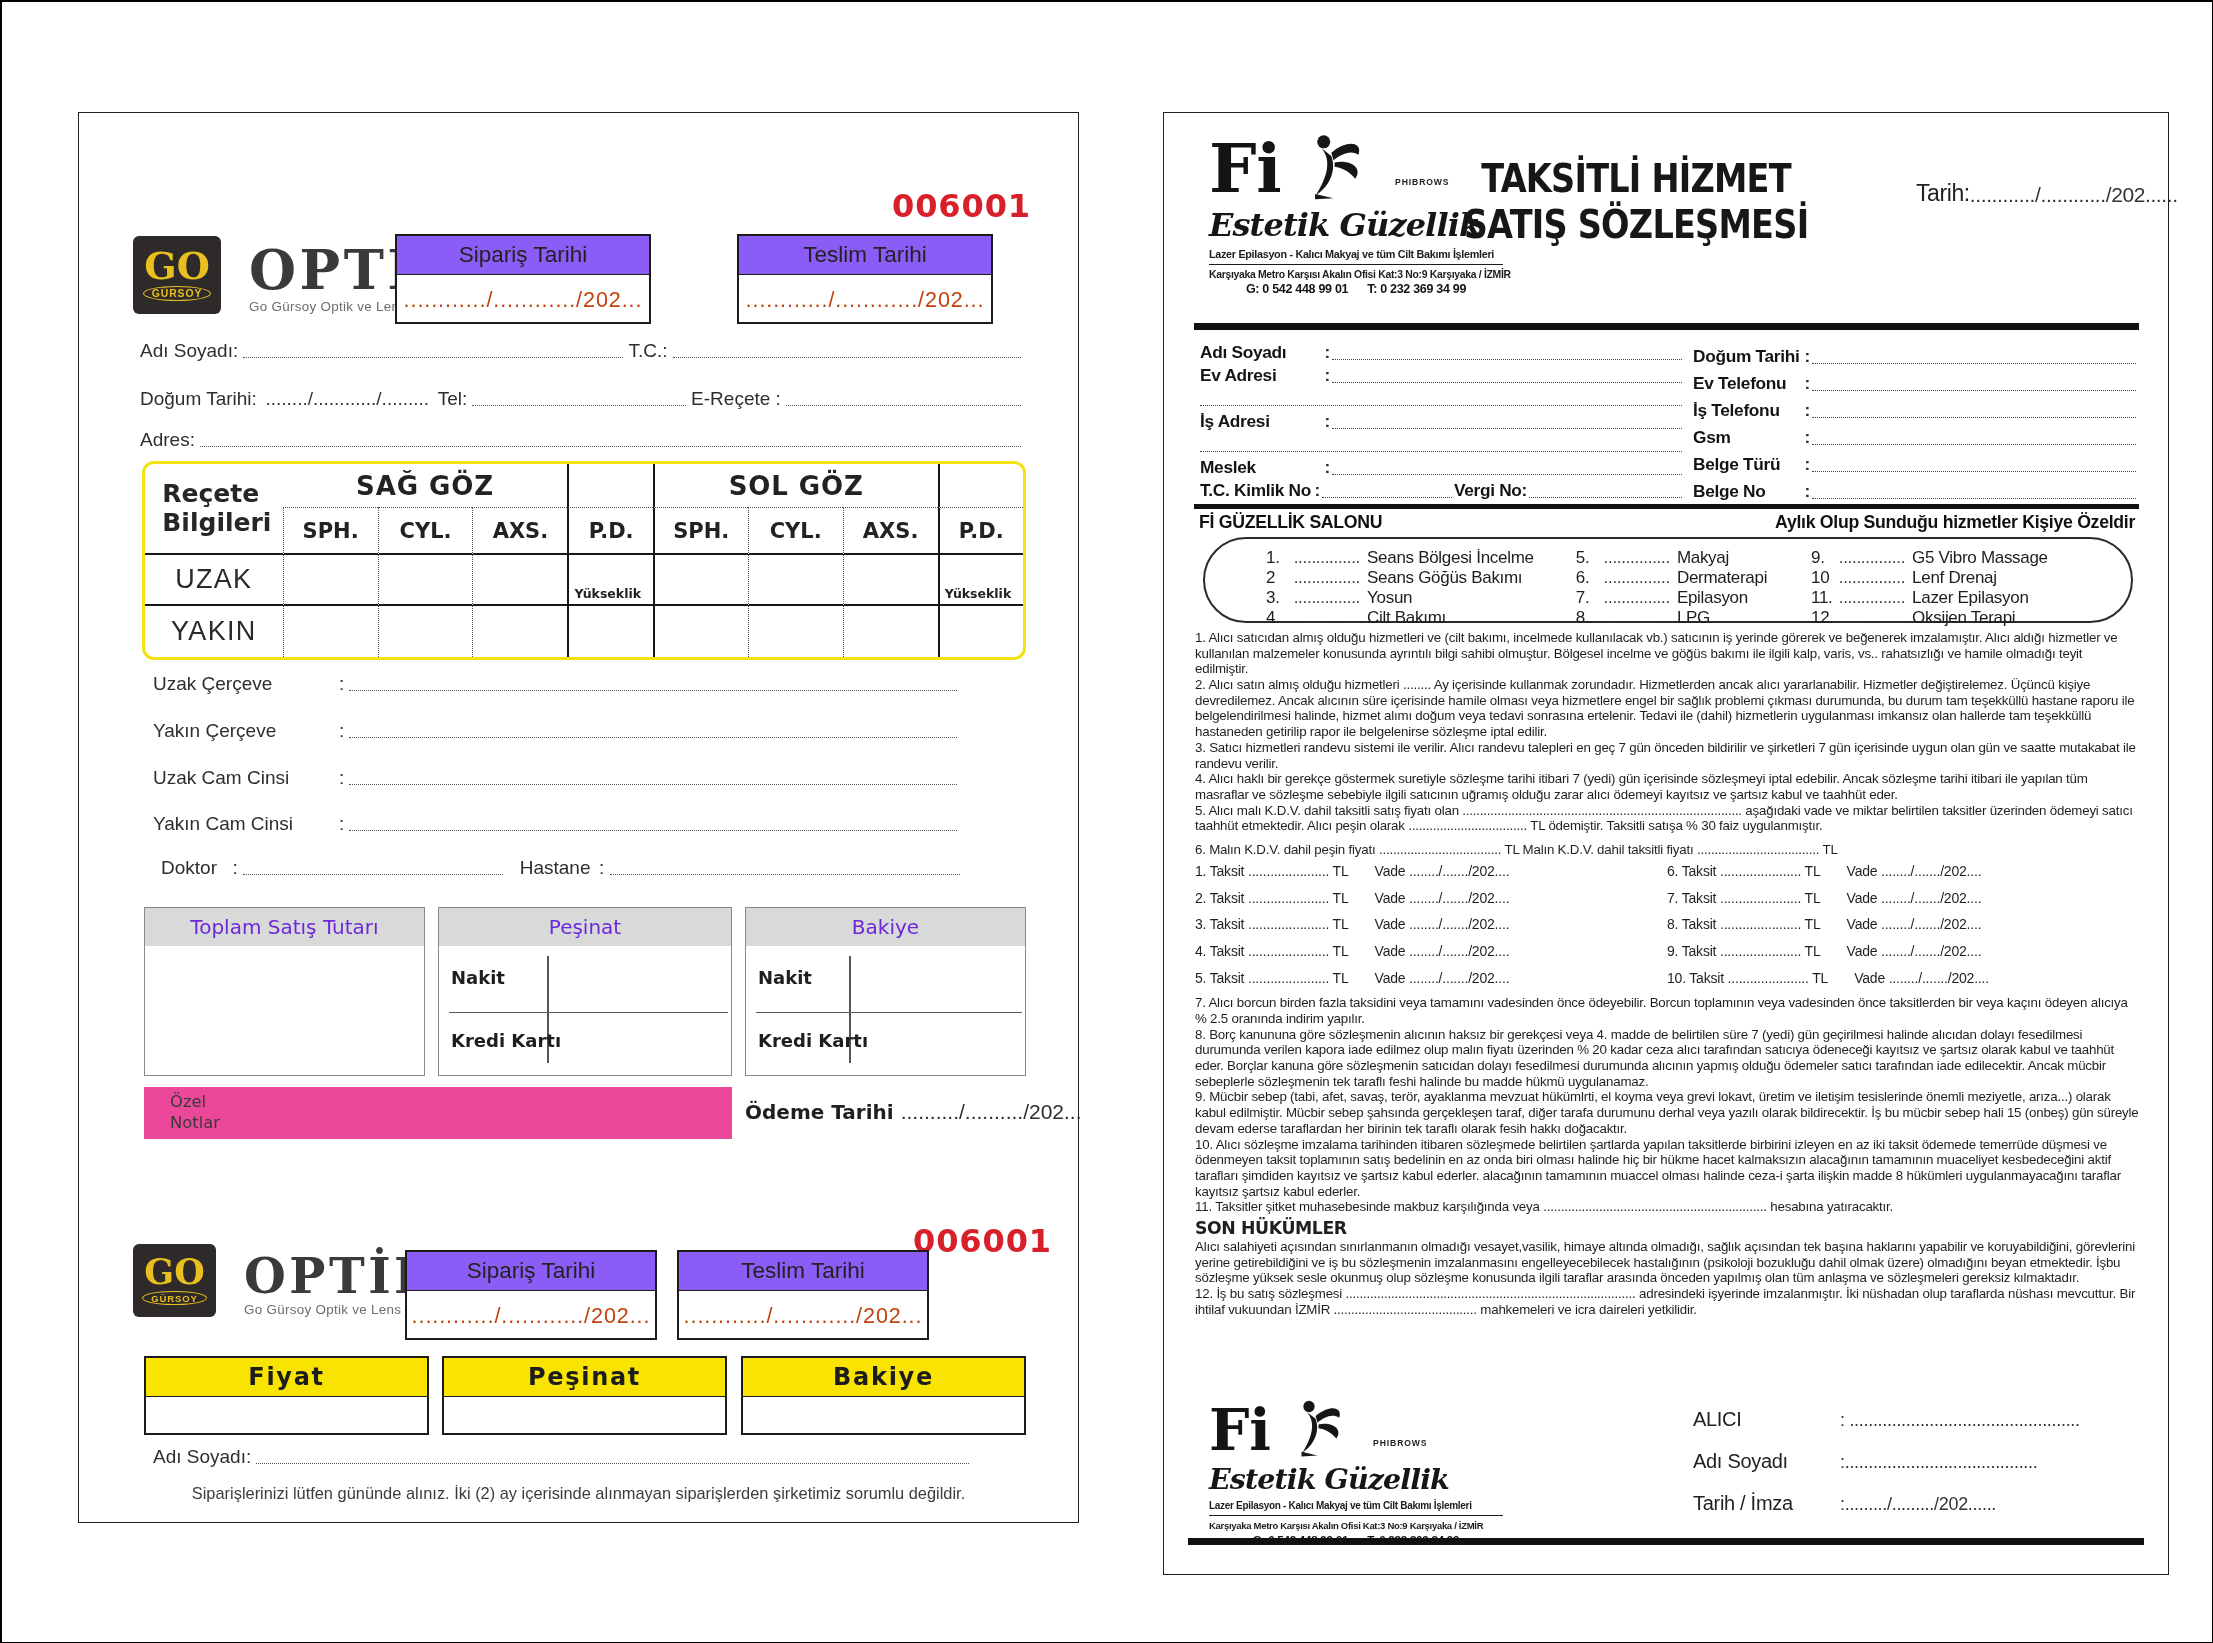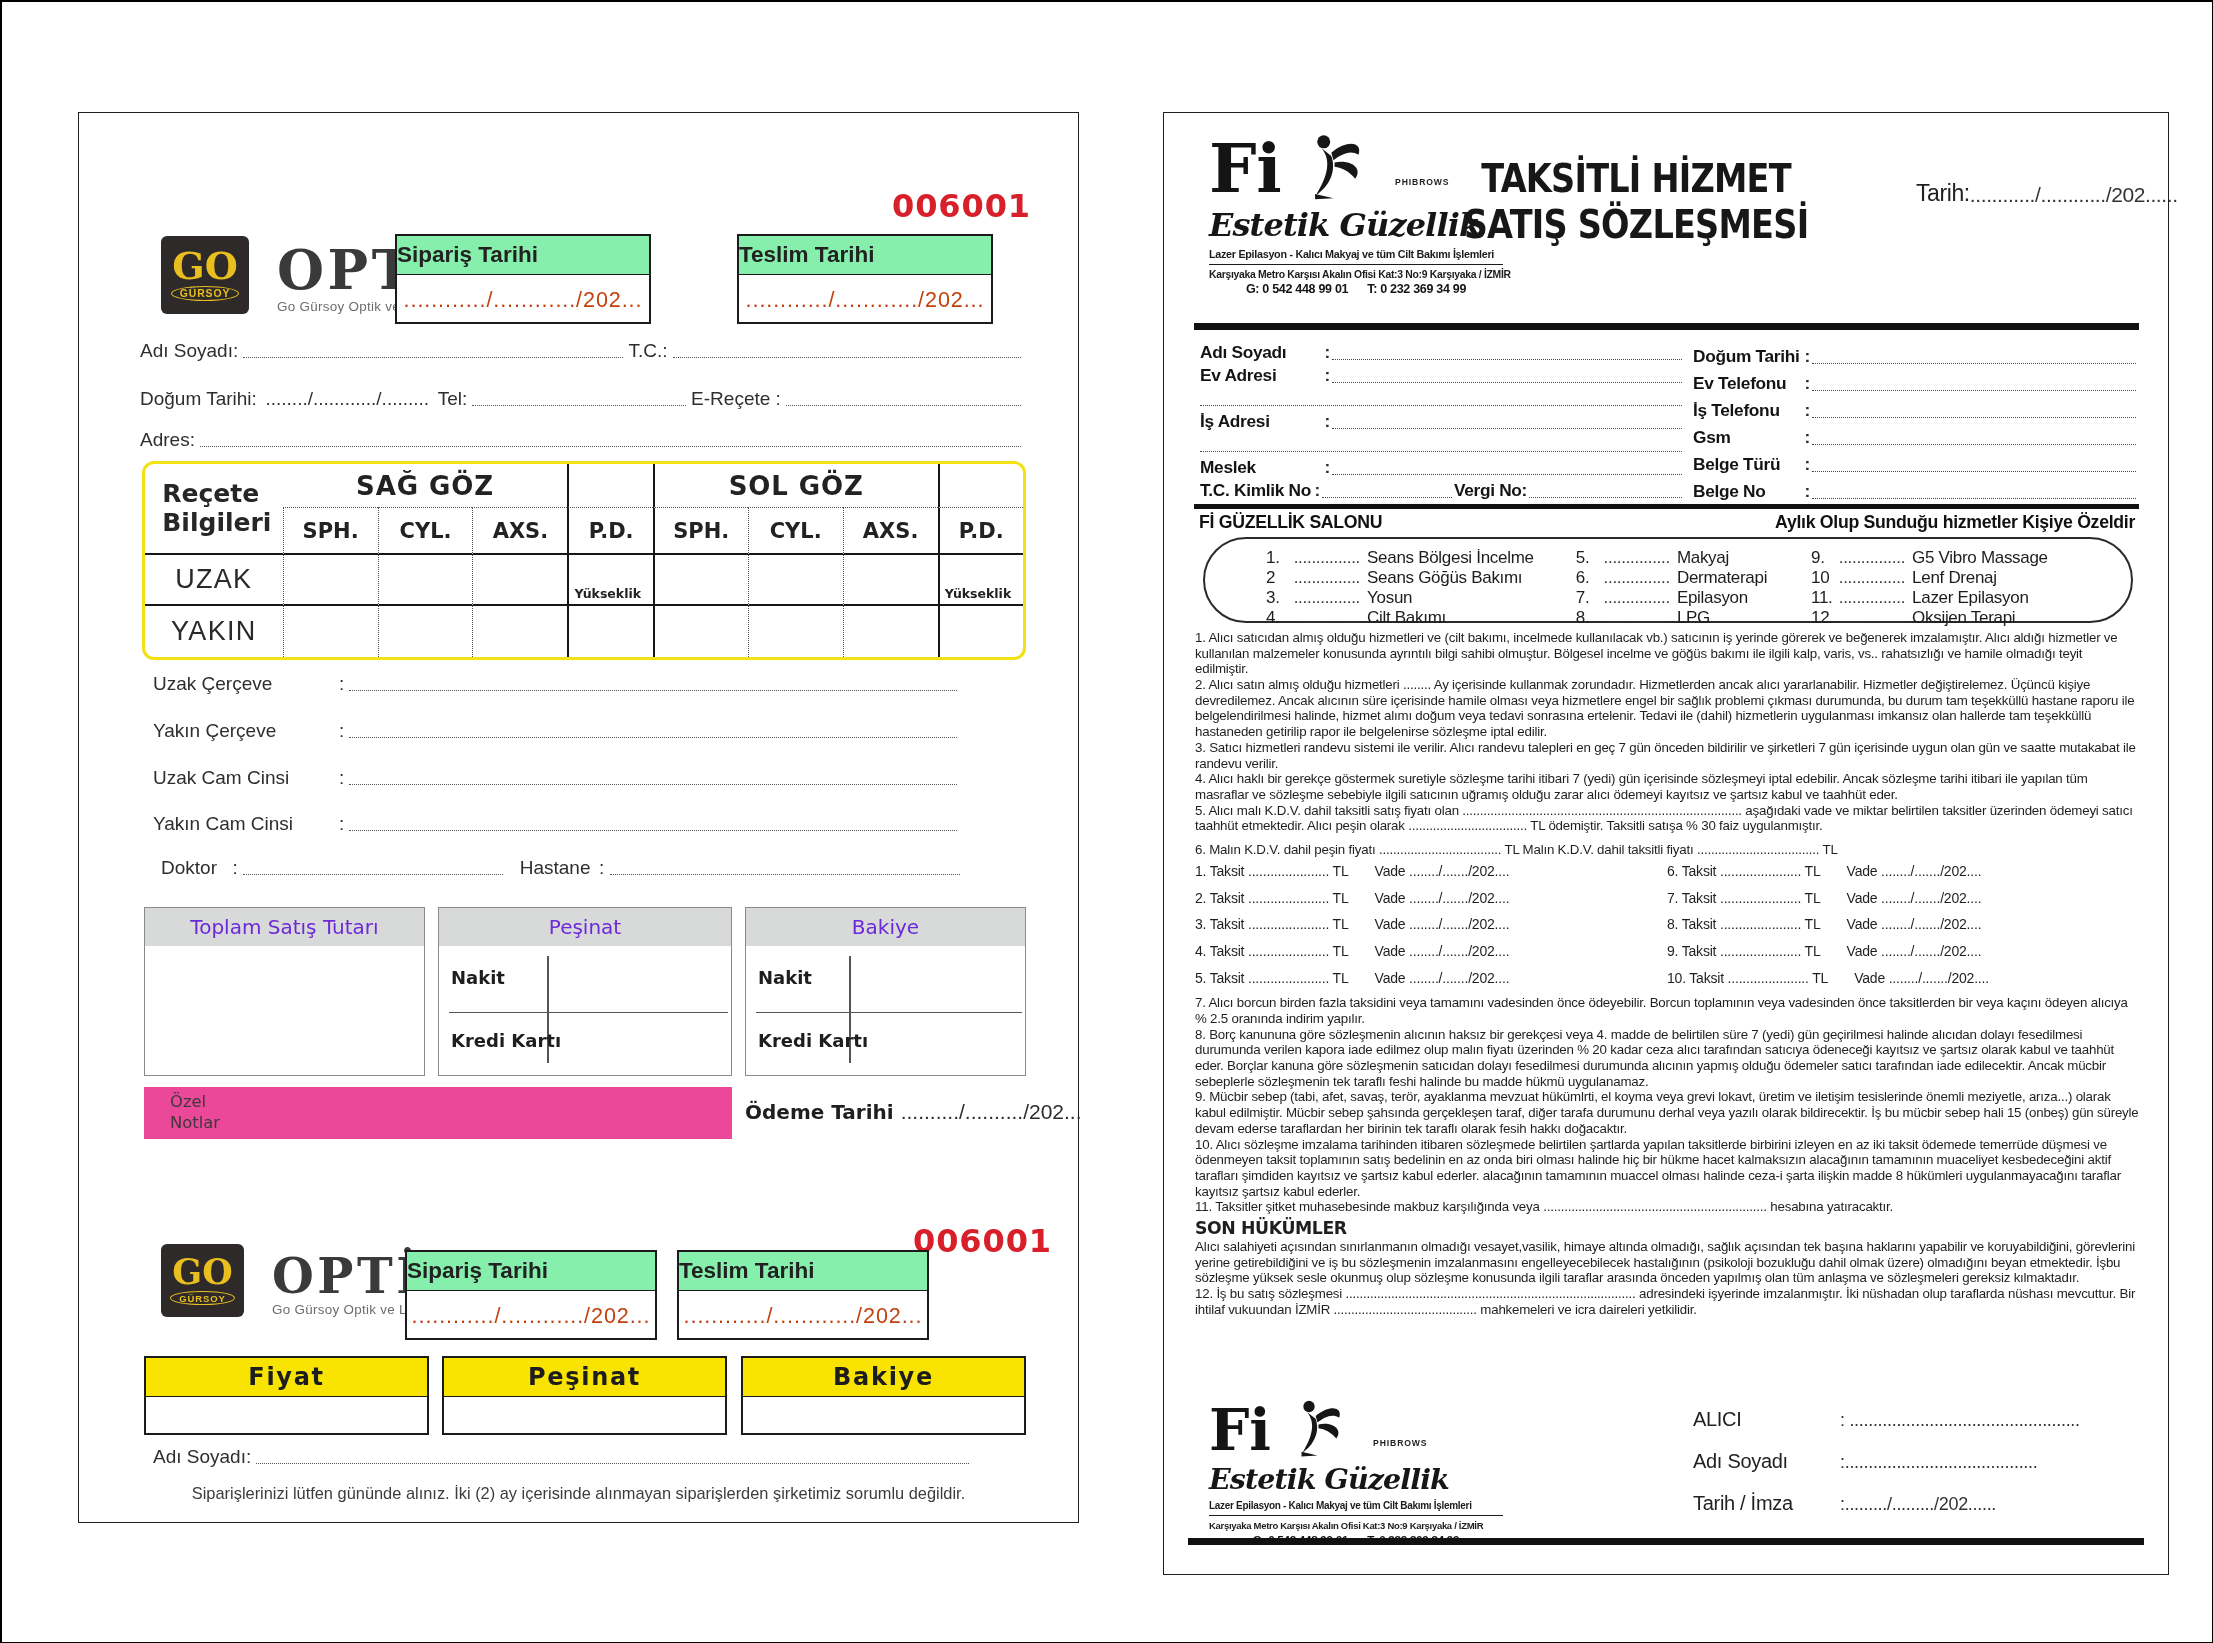--- a/index.html
+++ b/index.html
@@ -10,29 +10,29 @@
   #page-left  { left:78px;  top:112px; width:1001px; height:1411px; }
   #page-right { left:1163px; top:112px; width:1006px; height:1463px; }
   .abs { position:absolute; }
   .fline { position:absolute; display:flex; align-items:flex-end; }
   .lbl { font-size:19px; color:#2e2e2e; white-space:nowrap; }
   .dl { flex-grow:1; border-bottom:1.7px dotted #555; margin:0 5.2px 4.3px 5.2px; min-width:21.6px; height:0.9px; }
   .val { font-size:19px; color:#333; white-space:nowrap; }
 
   
   .serial { font-size:32px; font-weight:bold; color:#d7202a; letter-spacing:0.9px; font-family:"DejaVu Sans", sans-serif; }
-  .go-logo { display:flex; align-items:flex-end; gap:28px;margin-left:28px; }
+  .go-logo { display:flex; align-items:flex-end; gap:28px; }
   .go-box { width:88px; height:78px; background:#2e2a29; border-radius:6px; display:flex; flex-direction:column; align-items:center; justify-content:center; }
   .go-txt { font-family:"DejaVu Serif", serif; font-weight:bold; font-size:38px; color:#e9bf20; line-height:0.9; }
   .go-oval { font-size:10.4px; font-weight:bold; color:#e9bf20; border:1.7px solid #e9bf20; border-radius:50%; padding:0.9px 7.8px; margin-top:3.5px; letter-spacing:0.9px; }
   .optik-wrap { display:flex; flex-direction:column; }
   .optik-txt { font-family:"DejaVu Serif", serif; font-weight:bold; font-size:54px; color:#3a3a3c; letter-spacing:3.5px; line-height:1; }
   .company-txt { font-size:13.4px; color:#6d6d6d; margin-top:1.7px; letter-spacing:0.3px; }
   .date-box { position:absolute; border:2.6px solid #1b1b1b; background:#fff; }
-  .date-box .head { background:#86efac; text-align:left; font-weight:bold; font-size:22.5px; color:#222; padding:6px 0; border-bottom:1.7px solid #1b1b1b; }
+  .date-box .head { background:#8b5cf6; text-align:center; font-weight:normal; font-size:22.5px; color:#222; padding:6px 0; border-bottom:1.7px solid #1b1b1b; }
   .date-box .body { text-align:center; font-size:21.6px; color:#c2410c; padding:12px 0 8.6px 0; letter-spacing:0.9px; }
 
   .rx-table { position:absolute; left:63px; top:348px; width:884px; height:199px; border:3.5px solid #f2e113; border-radius:12px; display:grid; grid-template-columns:1.45fr 1fr 1fr 1fr 0.9fr 1fr 1fr 1fr 0.9fr; grid-template-rows:43px 48px 51px 1fr; background:#fff; overflow:hidden; }
   .rxc { display:flex; align-items:center; justify-content:center; position:relative; }
   .bl-d { border-left:1.7px dotted #4f4f4f; }
   .bl-s { border-left:2.6px solid #161616; }
   .bt-d { border-top:1.7px dotted #4f4f4f; }
   .bb-s { border-bottom:2.6px solid #161616; }
   .rx-lab { grid-row:1/3; grid-column:1; flex-direction:column; align-items:flex-start; padding-left:17.3px; justify-content:center; }
   .rx-lab div { font-family:"DejaVu Sans", sans-serif; font-weight:bold; font-size:25px; color:#262626; line-height:1.15; }

